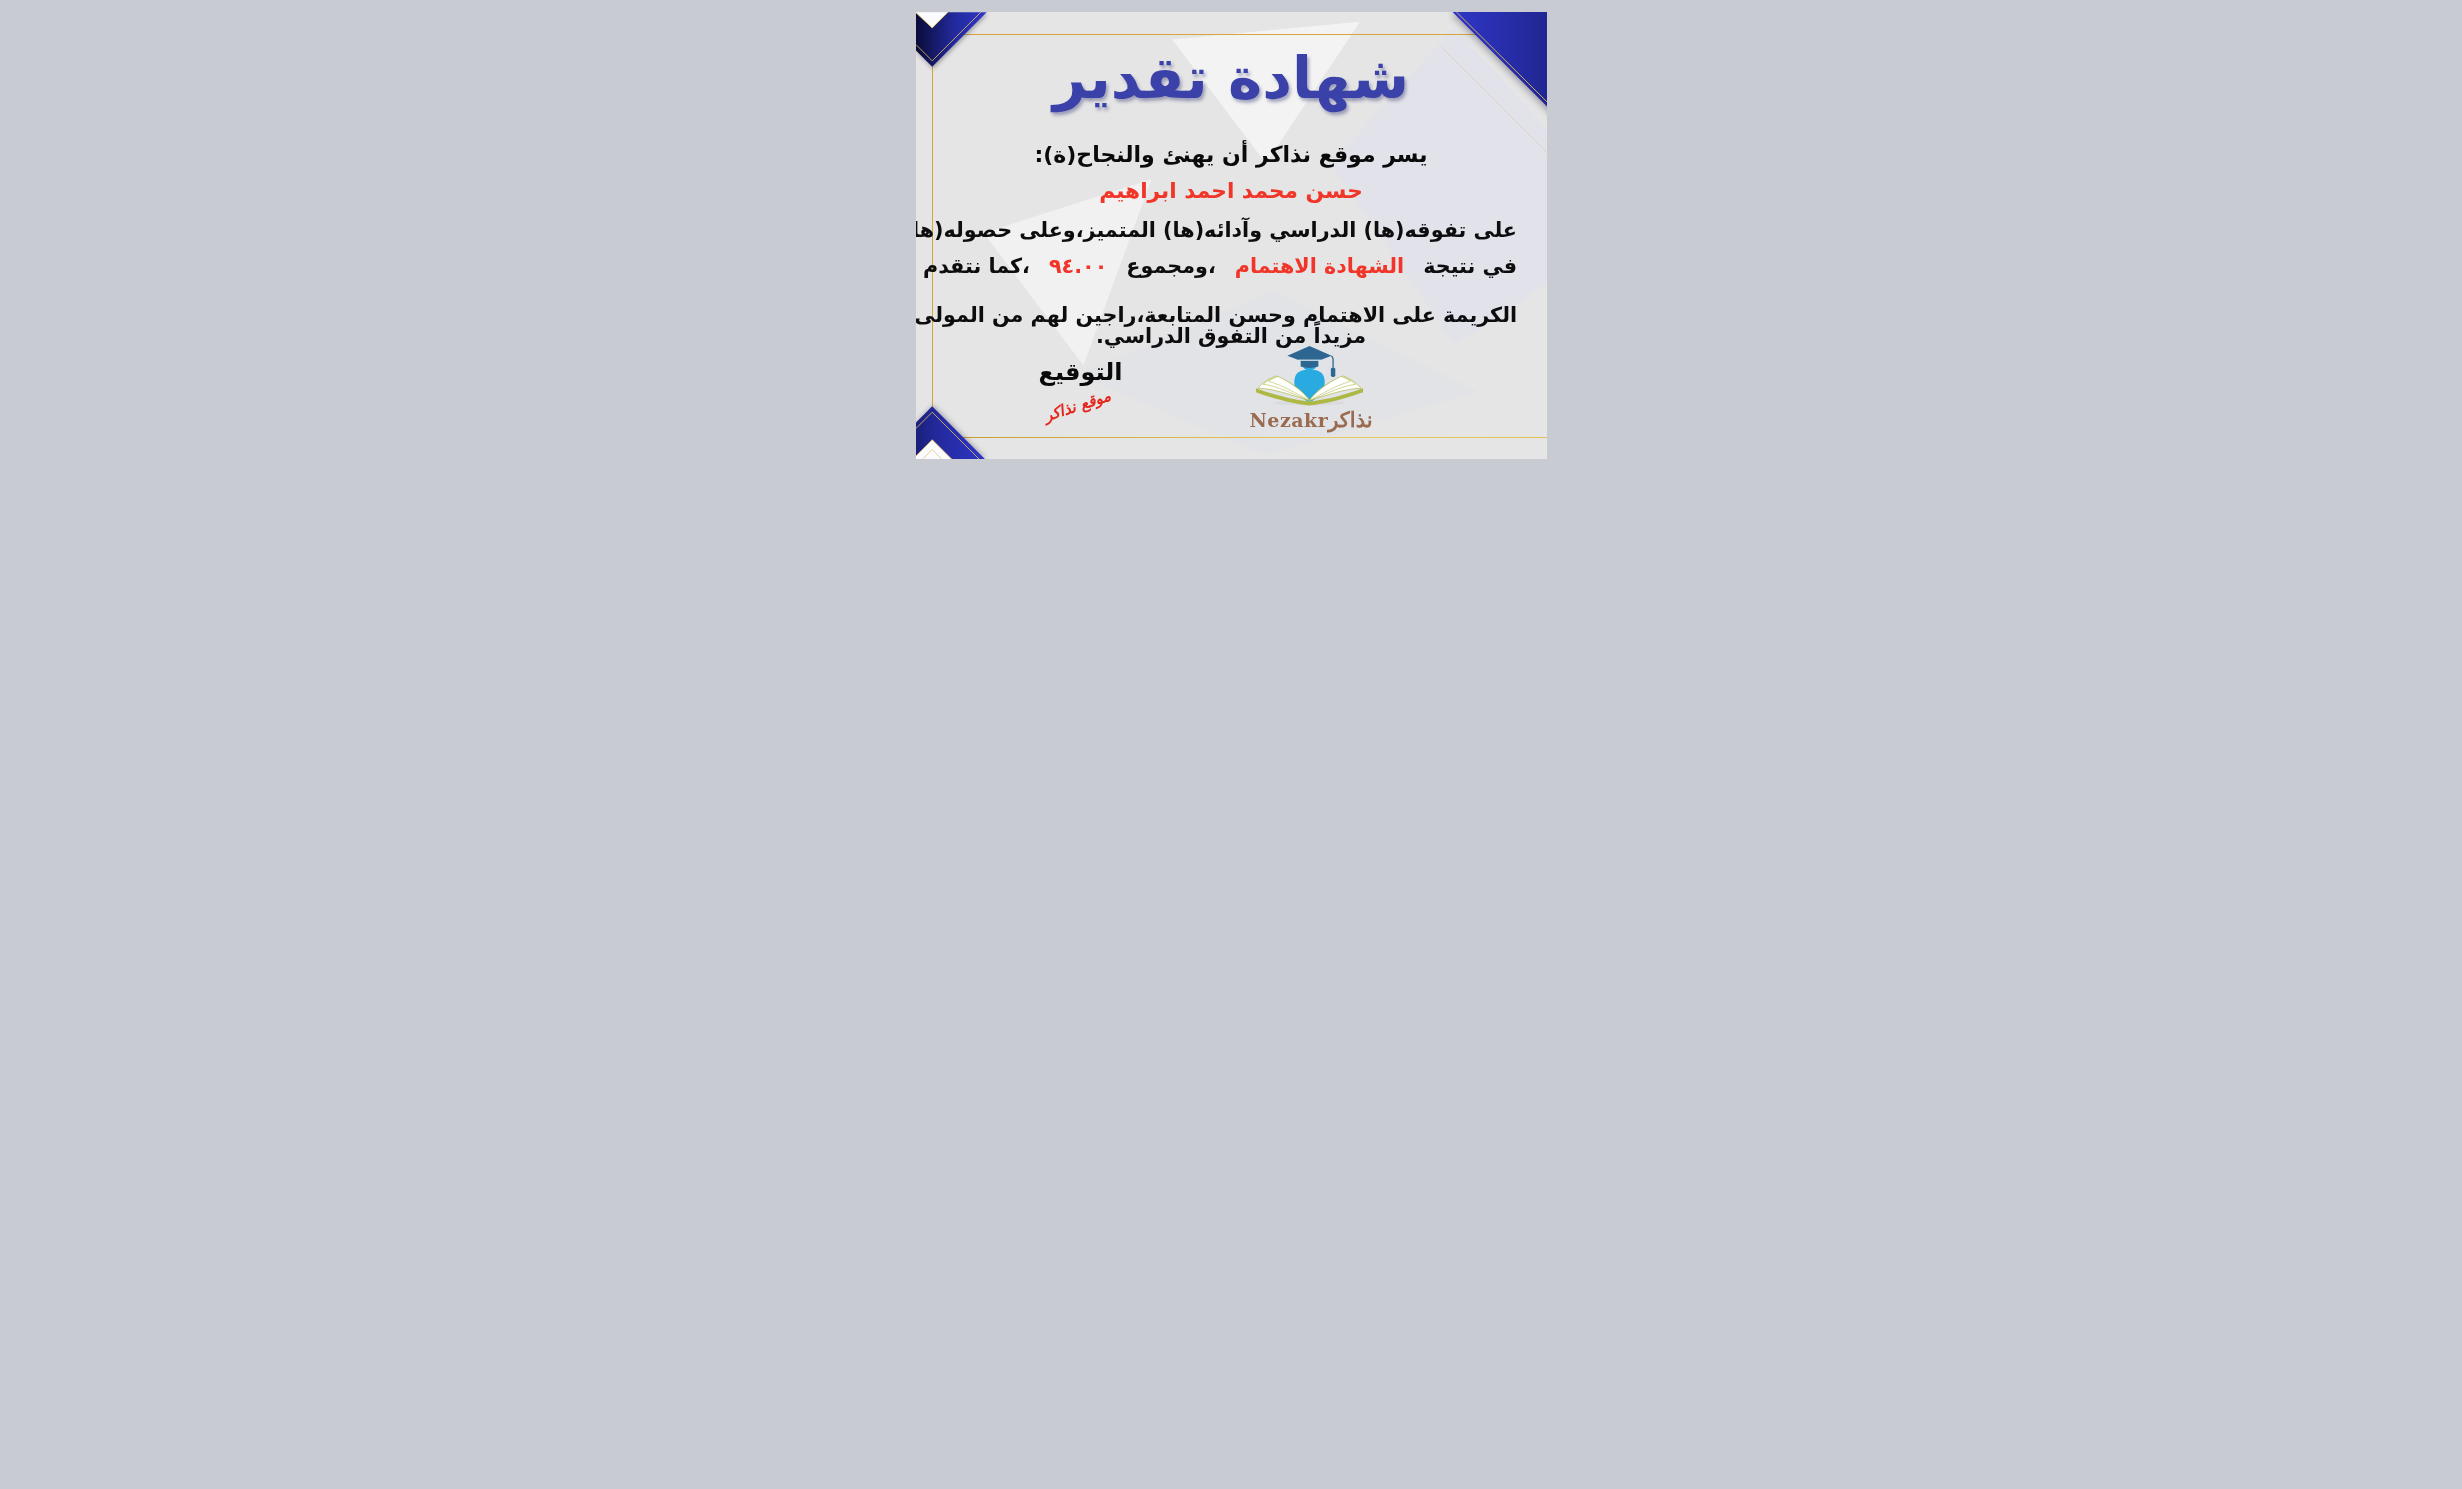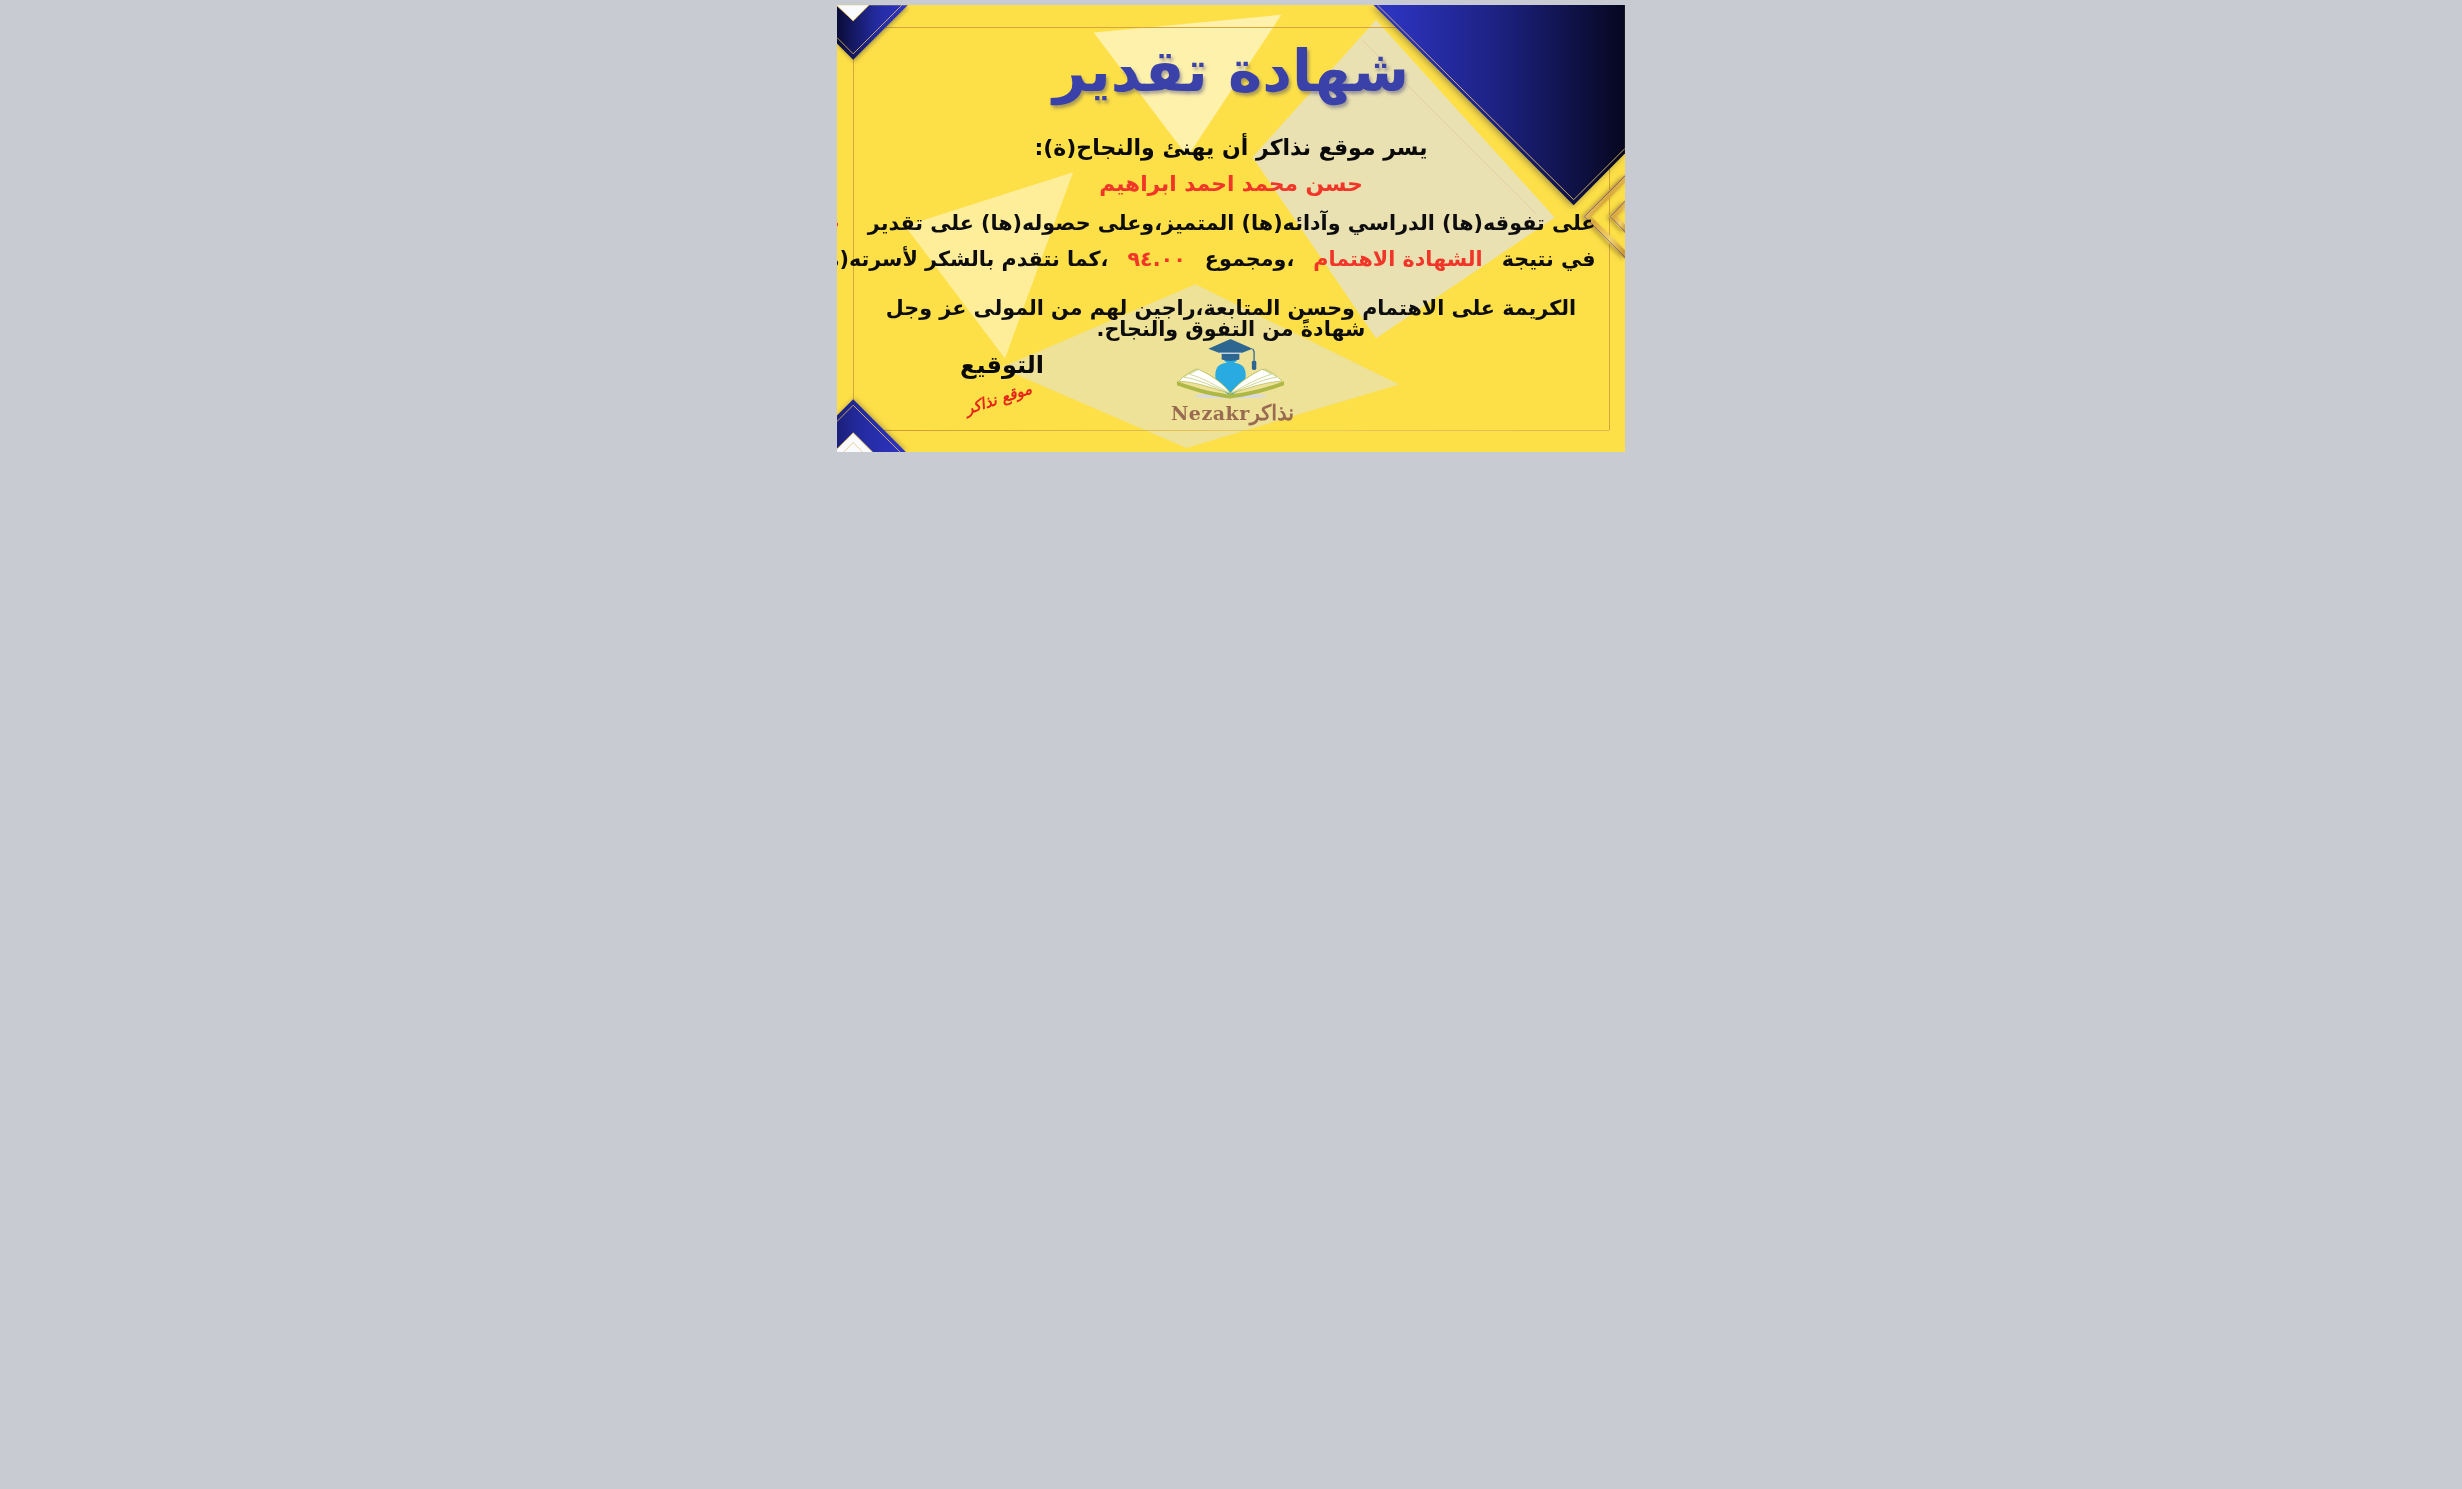--- a/index.html
+++ b/index.html
@@ -1,19 +1,19 @@
 <!DOCTYPE html>
 <html lang="ar" style="font-size:7.9px"><head>
 <meta charset="utf-8">
 <style>
   html,body{margin:0;padding:0;background:#c9cbd2;}
   *{box-sizing:border-box;}
   #canvas{
-    position:relative;width:788px;height:447px;margin:5px auto;
-    background:#fde047;overflow:hidden;
+    position:relative;width:631px;height:447px;margin:12px auto;
+    background:#e5e5e5;overflow:hidden;
     font-family:"DejaVu Sans",sans-serif;
   }
   
   .facet{position:absolute;z-index:0;}
   .facet-1{left:409px;top:4.9px;width:325px;height:335px;
     background:rgba(224,226,236,.65);
     clip-path:polygon(40% 3%,95% 62%,40% 98%,2% 44%);}
   .facet-2{left:207px;top:9.8px;width:276px;height:177px;
     background:rgba(255,255,255,.55);
     clip-path:polygon(18% 10%,86% 0%,52% 80%);}
@@ -159,21 +159,21 @@
   <div class="txt l4">
     <span>في نتيجة</span>
     <span class="red sp-med">الشهادة الاهتمام</span>
     <span>،ومجموع</span>
     <span class="red sp-med">٩٤.٠٠</span>
     <span>،كما نتقدم بالشكر لأسرته(ها)</span>
   </div>
 
   <div class="txt l5">الكريمة على الاهتمام وحسن المتابعة،راجين لهم من المولى عز وجل</div>
 
-  <div class="txt l6">شهادةً من التفوق والنجاح.</div>
+  <div class="txt l6">مزيداً من التفوق الدراسي.</div>
 
   <div class="sig-label">التوقيع</div>
   <div class="sig-script">موقع نذاكر</div>
 
   <svg class="logo-svg" width="113" height="70" viewBox="0 0 230 142">
 
     <ellipse cx="115" cy="134" rx="74" ry="5" fill="#dadbde"></ellipse>
 
     <path d="M84,92 C84,74 94,66 115,66 C136,66 146,74 146,92 C146,112 132,124 115,133 C98,124 84,112 84,92 Z" fill="#29abe2"></path>
 

